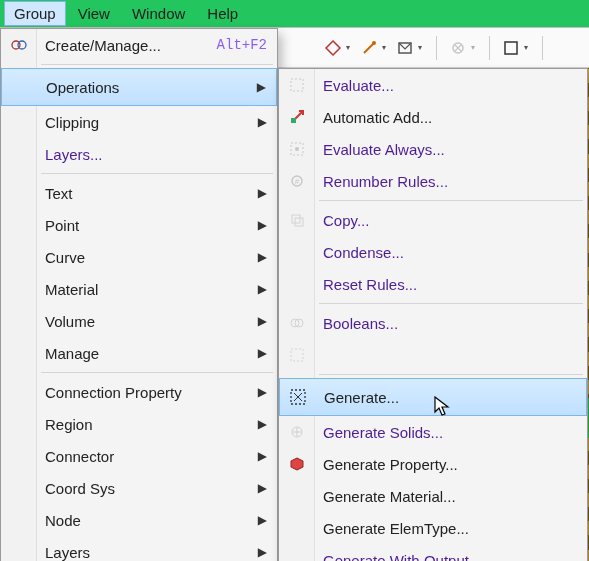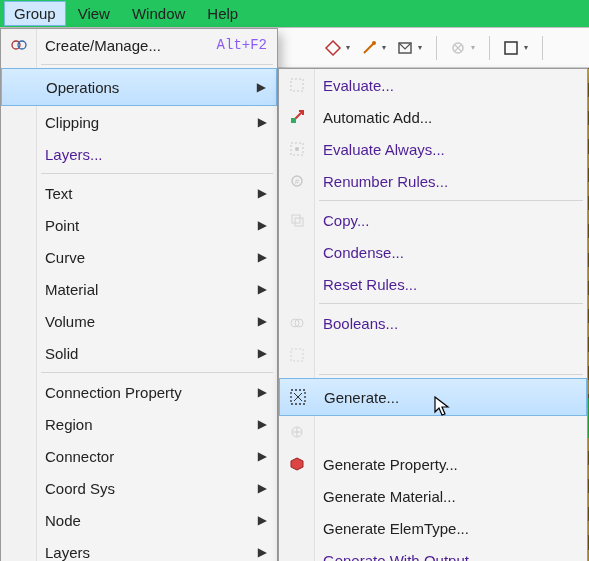--- a/index.html
+++ b/index.html
@@ -285,21 +285,21 @@
   </div>
   <div class="menu-row">
     <span class="label">Material</span>
     <span class="chev">▶</span>
   </div>
   <div class="menu-row">
     <span class="label">Volume</span>
     <span class="chev">▶</span>
   </div>
   <div class="menu-row">
-    <span class="label">Solid</span>
+    <span class="label">Manage</span>
     <span class="chev">▶</span>
   </div>
 
   <div class="menu-sep"></div>
 
   <div class="menu-row">
     <span class="label">Connection Property</span>
     <span class="chev">▶</span>
   </div>
   <div class="menu-row">
@@ -419,20 +419,21 @@
     <span class="label">Generate...</span>
   </div>
 
   <div class="menu-row disabled">
     <span class="rowicon" style="opacity:.4">
       <svg width="16" height="16" viewBox="0 0 16 16">
           <circle cx="8" cy="8" r="5" fill="none" stroke="#999"></circle>
           <path d="M4 8 h8 M8 4 v8" stroke="#999"></path>
         </svg>
     </span>
+    <span class="label">Generate Solids...</span>
   </div>
 
   <div class="menu-row">
     <span class="rowicon">
       <svg width="16" height="16" viewBox="0 0 16 16">
           <polygon points="8,2 14,5 14,11 8,14 2,11 2,5" fill="#d44" stroke="#922" stroke-width="1"></polygon>
         </svg>
     </span>
     <span class="label">Generate Property...</span>
   </div>

